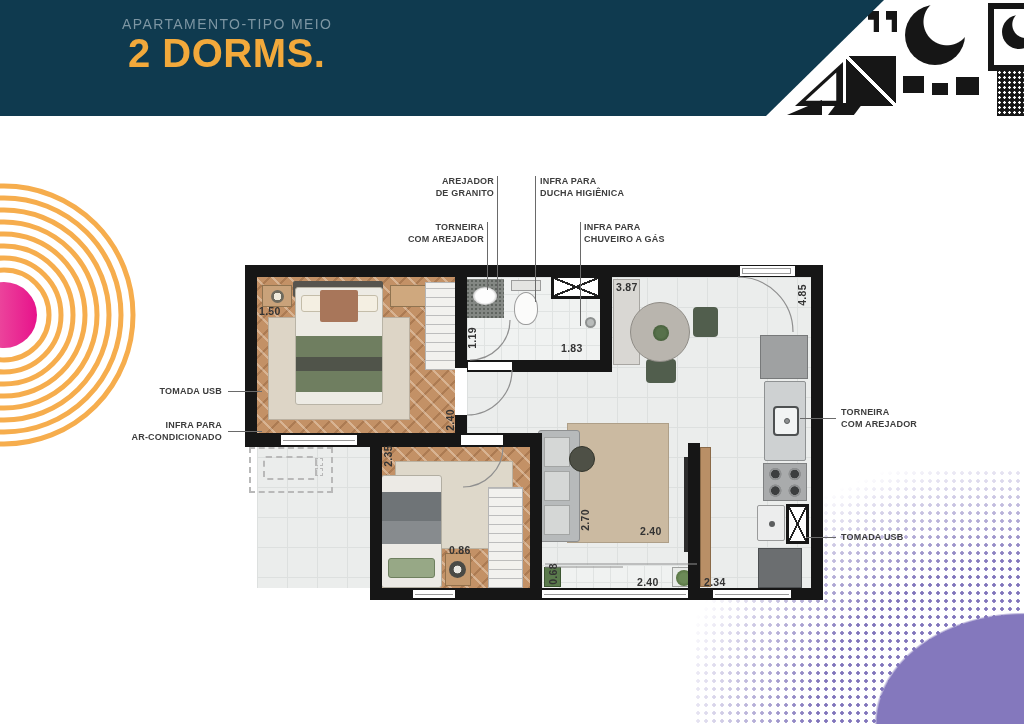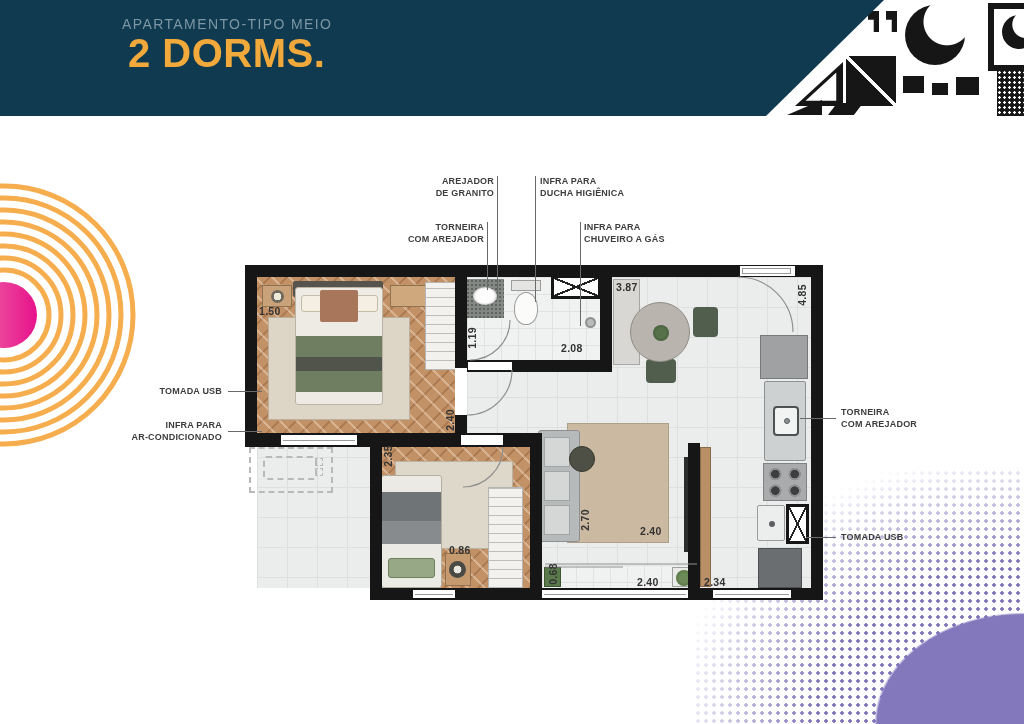--- a/index.html
+++ b/index.html
@@ -259,21 +259,21 @@
         <path d="M225,95 A40,40 0 0 0 265,55"></path>
         <path d="M258,182 A40,40 0 0 1 218,222"></path>
         <path d="M493,12 A55,55 0 0 1 548,67"></path>
         <path d="M300,299 L452,299 M300,302 L378,302"></path>
       </g>
     </svg>
 
     <span class="m" style="left:14px;top:40px;">1.50</span>
     <span class="m mv" style="left:205px;top:155px;">2.40</span>
     <span class="m mv" style="left:227px;top:73px;">1.19</span>
-    <span class="m" style="left:316px;top:77px;">2.08</span>
+    <span class="m" style="left:316px;top:77px;">1.83</span>
     <span class="m" style="left:371px;top:16px;">3.87</span>
     <span class="m mv" style="left:557px;top:30px;">4.85</span>
     <span class="m mv" style="left:143px;top:191px;">2.35</span>
     <span class="m" style="left:204px;top:279px;">0.86</span>
     <span class="m mv" style="left:340px;top:255px;">2.70</span>
     <span class="m" style="left:395px;top:260px;">2.40</span>
     <span class="m mv" style="left:308px;top:309px;">0.68</span>
     <span class="m" style="left:392px;top:311px;">2.40</span>
     <span class="m" style="left:459px;top:311px;">2.34</span>
   </div>

